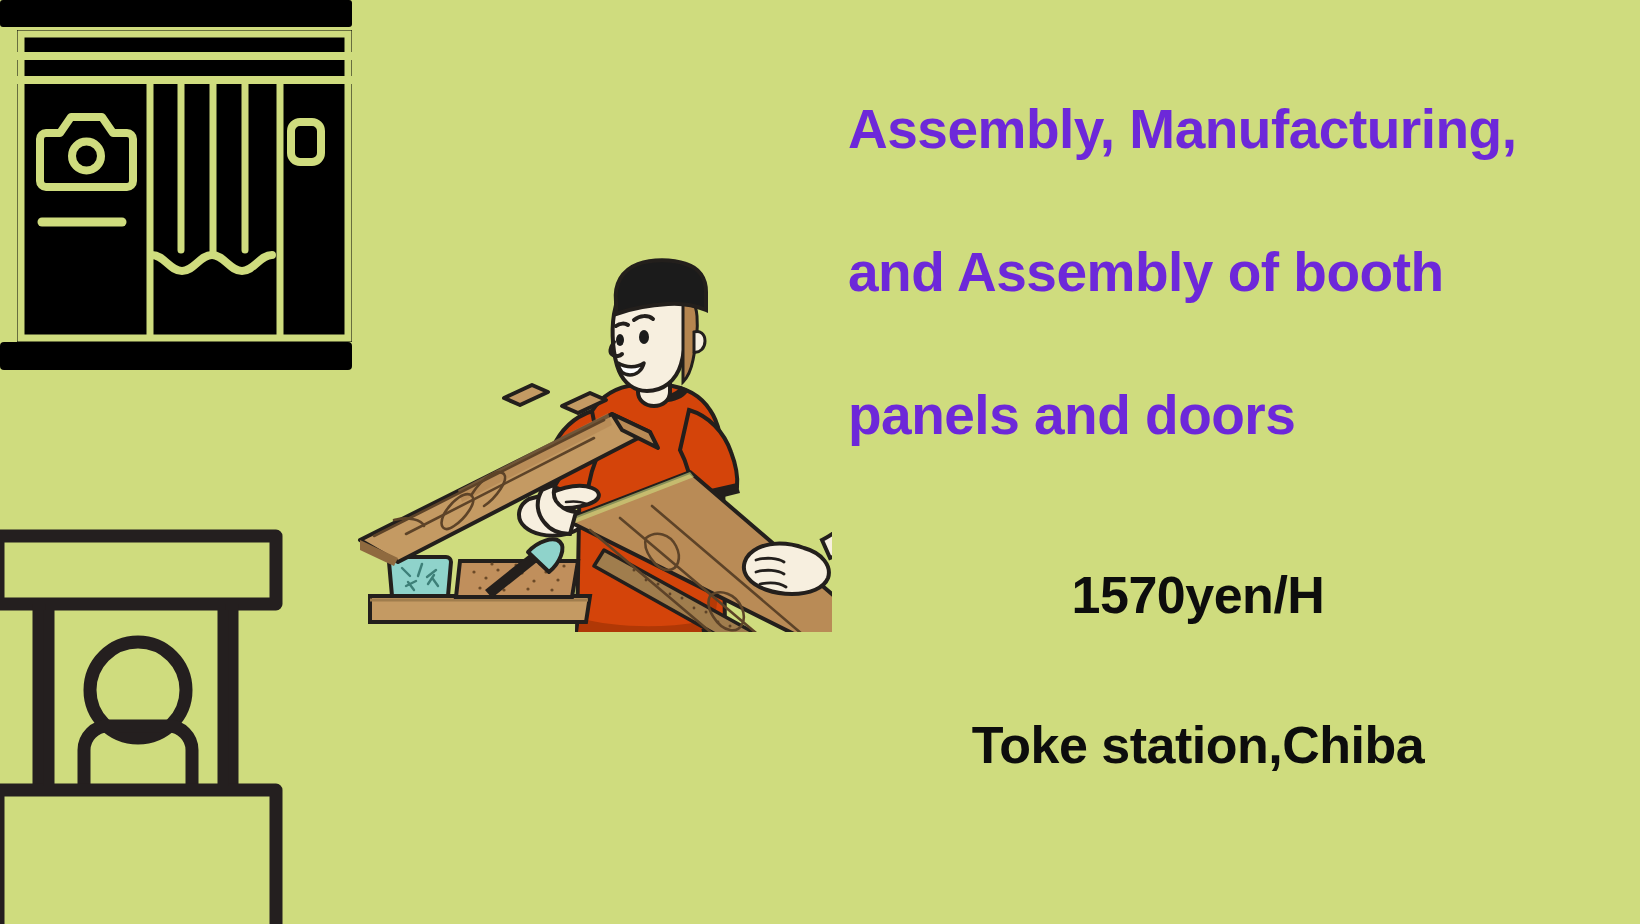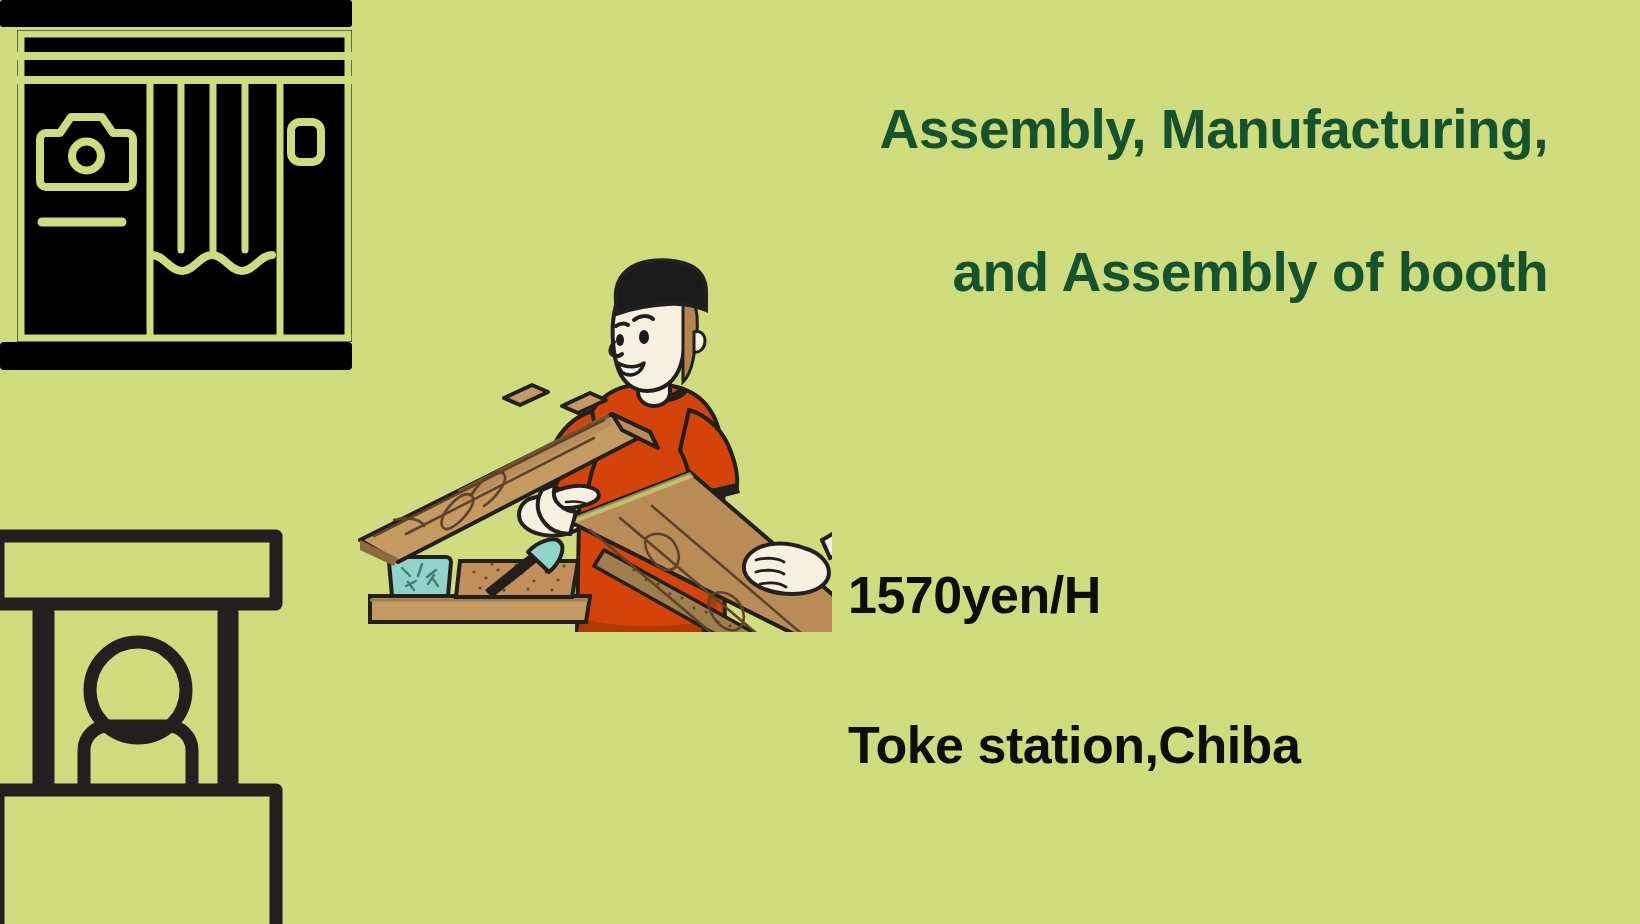--- a/index.html
+++ b/index.html
@@ -47,36 +47,37 @@
     width: 480px;
     height: 382px;
   }
 
   
   #text-block {
     position: absolute;
     left: 848px;
     top: 58px;
     width: 700px;
-    text-align: right;
-    color: #14532d;
+    text-align: left;
+    color: #6d28d9;
   }
   .headline-line {
     font-family: "Liberation Sans", sans-serif;
     font-weight: bold;
     font-size: 55px;
     line-height: 143px;
     letter-spacing: -0.5px;
     white-space: nowrap;
   }
   #detail-block {
     position: absolute;
     left: 848px;
     top: 520px;
     width: 700px;
+    text-align: center;
     color: #0d0d0d;
   }
   .detail-line {
     font-family: "Liberation Sans", sans-serif;
     font-weight: bold;
     font-size: 52px;
     line-height: 150px;
     letter-spacing: -0.5px;
     white-space: nowrap;
   }
@@ -345,20 +346,21 @@
       <g>
         <path d="M190 240 c-6 10 -6 22 2 32 c6 8 16 12 26 12 l6 -22 c-8 -1 -16 -5 -20 -11 c-3 -5 -3 -12 0 -17 z" fill="#f7efdf" stroke="#231f1c" stroke-width="4"></path>
       </g>
 
     </g>
   </svg>
 
   <div id="text-block">
     <div class="headline-line">Assembly, Manufacturing,</div>
     <div class="headline-line">and Assembly of booth</div>
+    <div class="headline-line">panels and doors</div>
   </div>
 
   <div id="detail-block">
     <div class="detail-line">1570yen/H</div>
     <div class="detail-line">Toke station,Chiba</div>
   </div>
 
 </div>
 
 </body></html>

